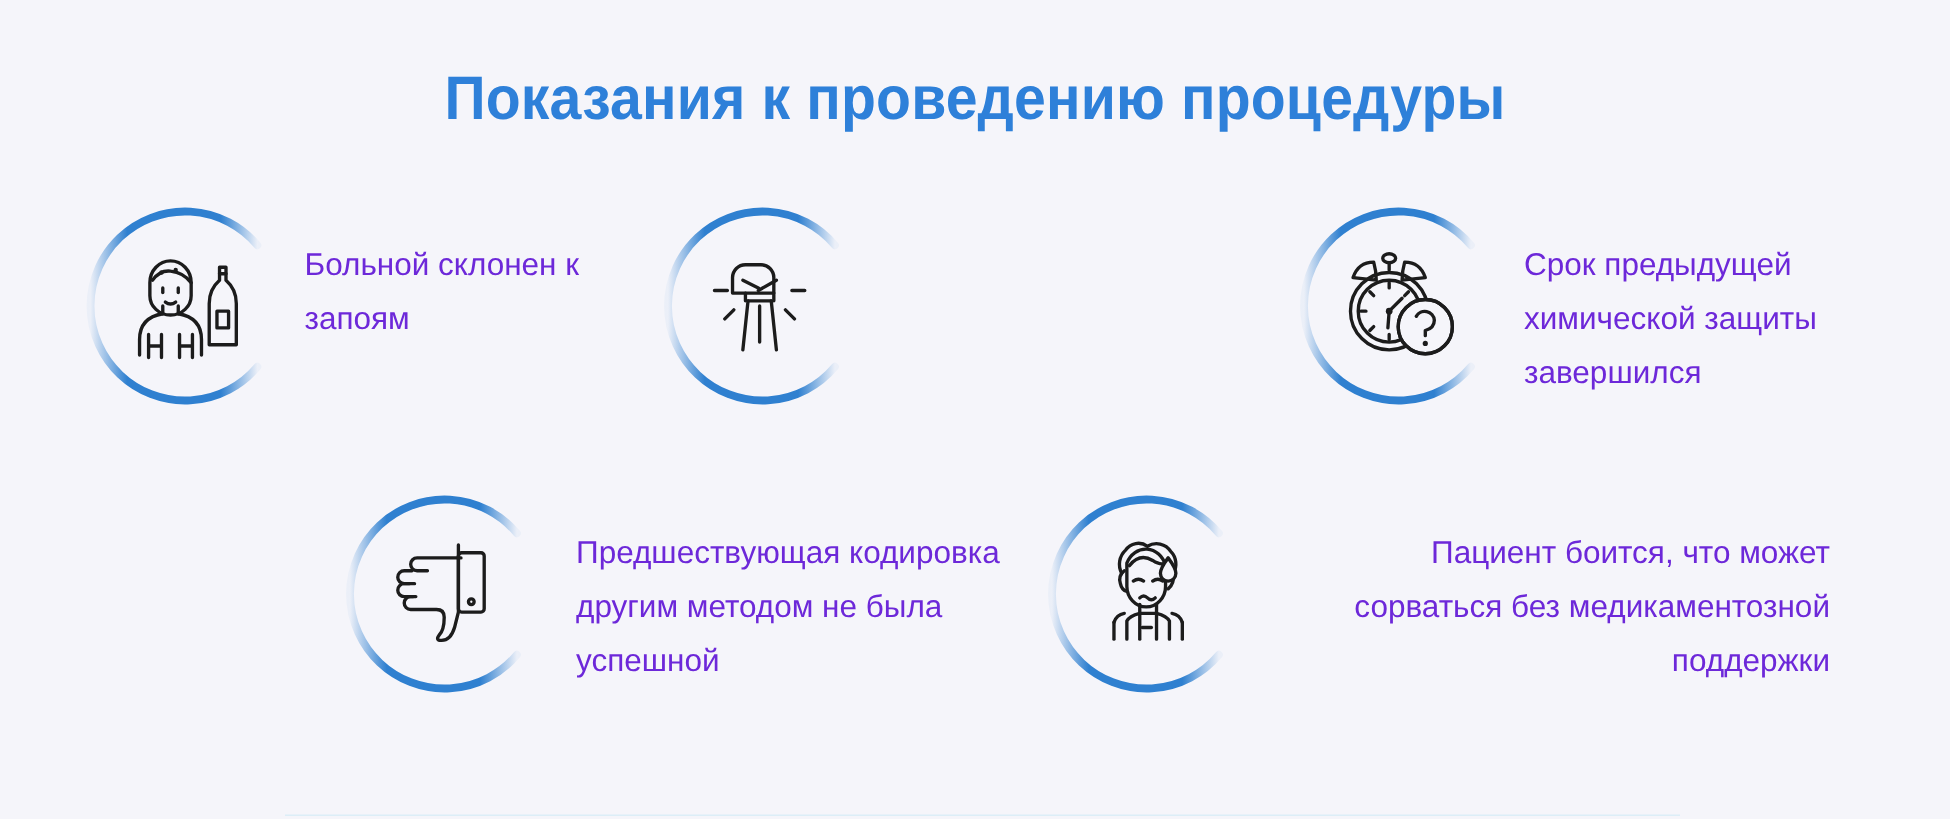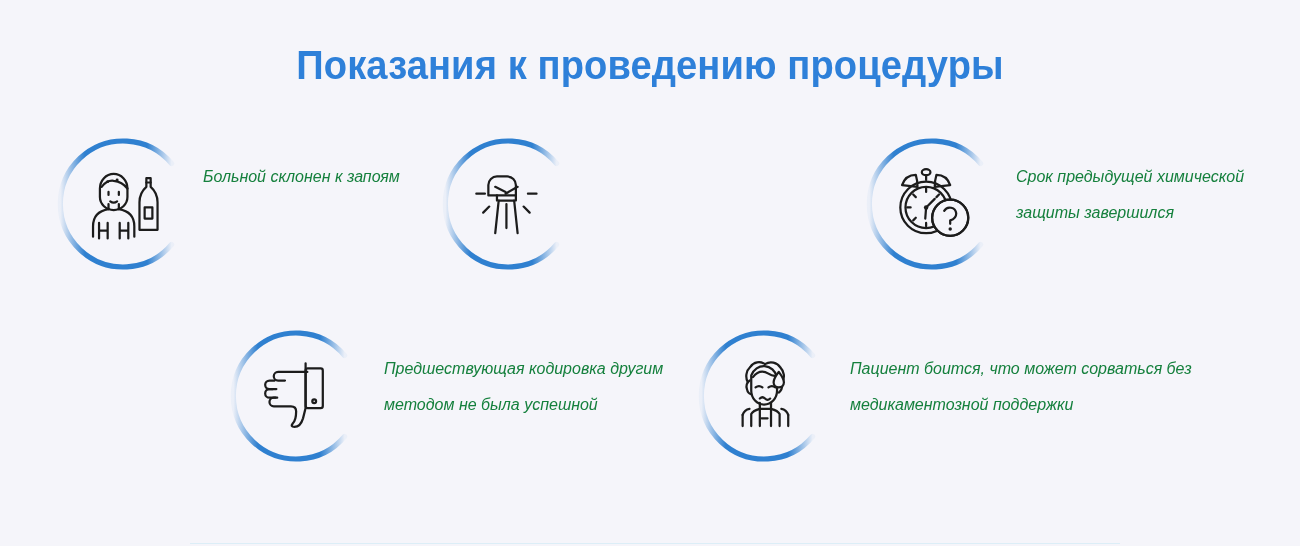--- a/index.html
+++ b/index.html
@@ -64,44 +64,43 @@
   .badge .glyph {
     position: absolute;
     left: 50%;
     top: 50%;
     width: 86px;
     height: 86px;
     transform: translate(-50%, -50%);
   }
 
   .item-text {
-    font-size: 16px;
+    font-size: 21px;
     line-height: 36px;
-    color: #15803d;
+    color: #6d28d9;
     font-family: "Liberation Sans", sans-serif;
     padding-top: 26px;
     white-space: pre-line;
-    font-style: italic;
   }
 
   
   .item-1 { left: 53px;  top: 133px; }
   .item-1 .item-text { width: 250px; }
 
   .item-2 { left: 438px; top: 133px; }
   .item-2 .item-text { width: 235px; }
 
   .item-3 { left: 862px; top: 133px; }
   .item-3 .item-text { width: 260px; }
 
   .item-4 { left: 226px; top: 325px; }
   .item-4 .item-text { width: 345px; }
 
   .item-5 { left: 694px; top: 325px; }
-  .item-5 .item-text { width: 370px; }
+  .item-5 .item-text { width: 370px; text-align: right; }
 
   .item .item-text { margin-left: 8px; }
   .item-3 .item-text { margin-left: 12px; }
   .item-4 .item-text { margin-left: 16px; }
   .item-5 .item-text { margin-left: 14px; }
 
   .bottom-hairline {
     position: absolute;
     left: 190px;
     top: 543px;

